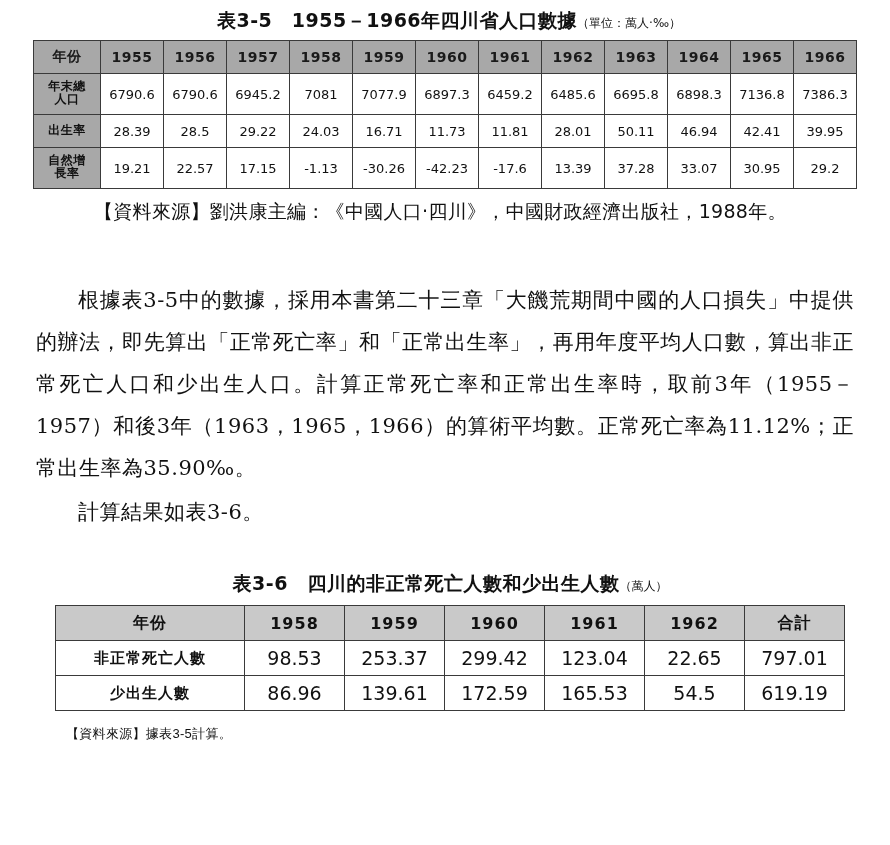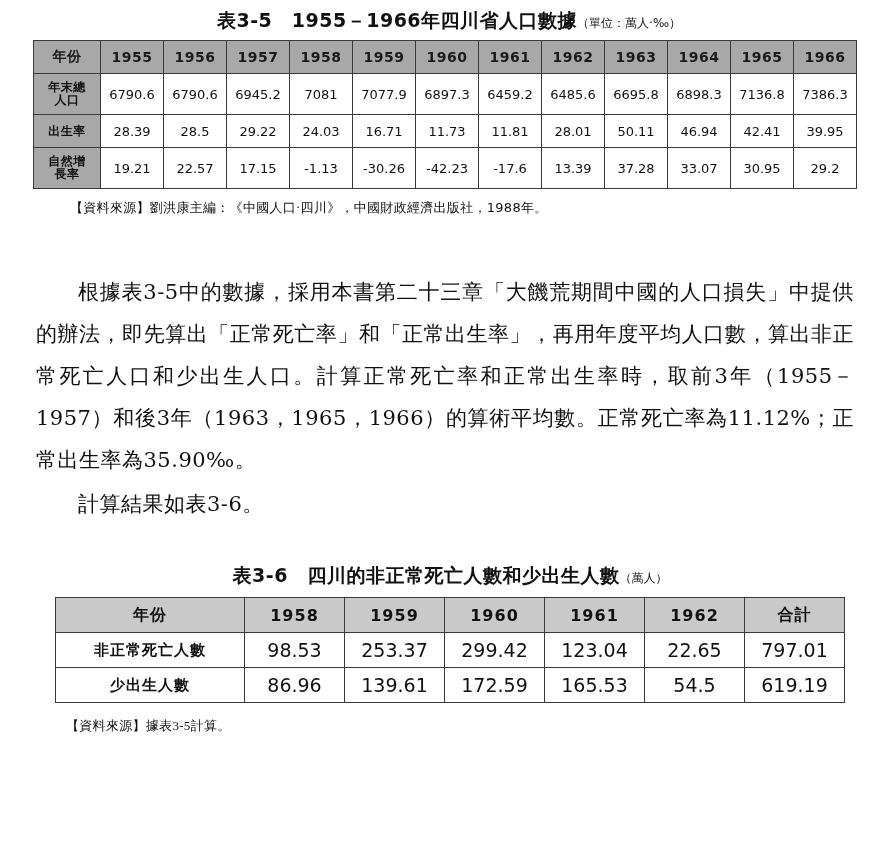--- a/index.html
+++ b/index.html
@@ -69,28 +69,29 @@
     font-size: 13px;
     height: 30px;
     background: #ffffff;
   }
   #table35 td.rowhead {
     background: #a8a8a8;
     font-size: 12px;
     font-weight: bold;
     line-height: 1.05;
     letter-spacing: 0.5px;
+    font-family: Liberation Mono, monospace;
   }
   #table35 tr.tall td {
     height: 38px;
   }
 
   .source-note {
-    font-size: 13px;
-    margin: 10px 0 0 70px;
+    font-size: 19px;
+    margin: 10px 0 0 94px;
     font-family: "DejaVu Sans", "Liberation Sans", sans-serif;
     letter-spacing: 0.3px;
   }
 
   
   .body-text {
     margin: 54px 36px 0 36px;
     font-size: 21px;
     line-height: 2.0;
     text-align: justify;
@@ -140,21 +141,21 @@
     background: #ffffff;
   }
   #table36 td.rowhead {
     font-size: 15px;
     font-weight: bold;
     letter-spacing: 1px;
   }
   .source-note2 {
     font-size: 13px;
     margin: 14px 0 0 56px;
-    font-family: Liberation Serif, serif;
+    font-family: Liberation Sans, sans-serif;
     letter-spacing: 0.3px;
   }
 </style>
 </head>
 <body>
 
 <div class="page">
 
   <div class="table35-caption">
     <span>表3-5　1955－1966年四川省人口數據</span><span class="unit">（單位：萬人‧‰）</span>

